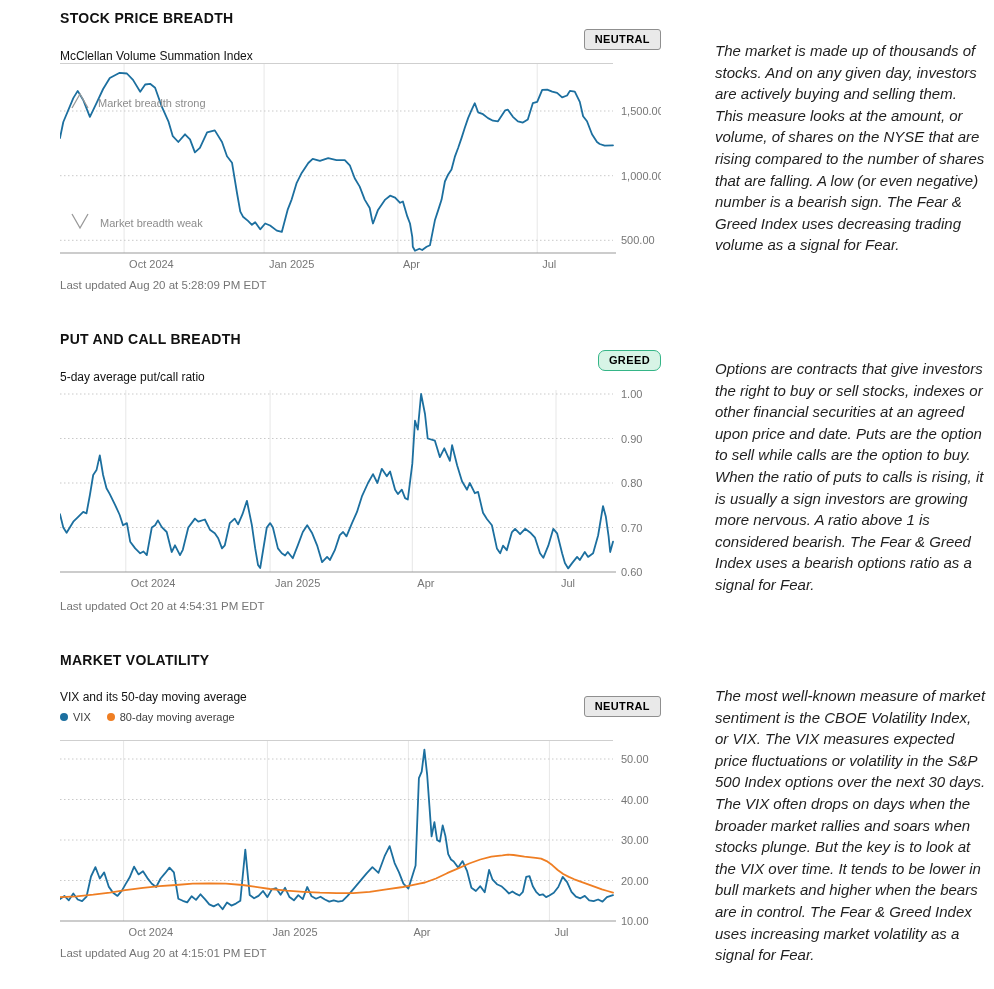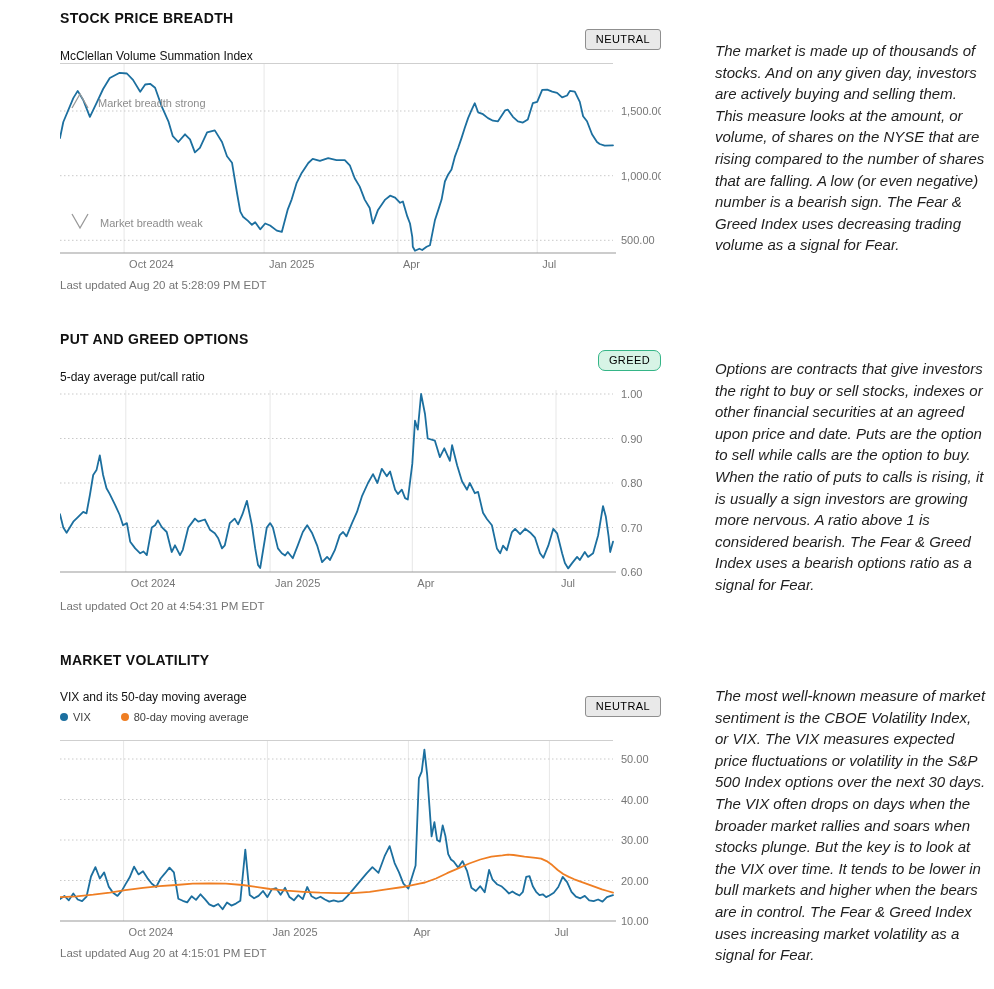--- a/index.html
+++ b/index.html
@@ -1,26 +1,26 @@
 <!DOCTYPE html>
 <html><head>
 <meta charset="utf-8">
 <style>
   html,body{margin:0;padding:0;background:#ffffff;}
   body{font-family:"Liberation Sans","DejaVu Sans",sans-serif;color:#1f1f1f;}
   #page{position:relative;width:994px;height:989px;background:#fff;overflow:hidden;}
   .section-heading{position:absolute;left:60px;font-size:14px;font-weight:700;color:#111;letter-spacing:.3px;margin:0;}
   .chart-title{position:absolute;left:60px;font-size:12px;font-weight:400;color:#111;}
-  .badge{position:absolute;right:333px;font-size:11px;font-weight:400;letter-spacing:.4px;color:#000;
+  .badge{position:absolute;right:333px;font-size:11px;font-weight:700;letter-spacing:.4px;color:#000;
          padding:3px 10px 4px;border:1px solid #8f8f8f;border-radius:3px;background:#e9e9e9;text-align:center;}
   .badge[data-type="greed"]{background:#d7f4e6;border-color:#35b587;border-radius:7px;}
   .last-updated{position:absolute;left:60px;font-size:11.5px;color:#757575;}
   .description{position:absolute;left:715px;width:272px;font-size:15px;line-height:1.44;color:#1f1f1f;font-style:italic;}
   .chart-box{position:absolute;left:60px;}
-  .legend{position:absolute;left:60px;display:flex;align-items:center;gap:30px;font-size:11px;color:#404040;}
+  .legend{position:absolute;left:60px;display:flex;align-items:center;gap:16px;font-size:11px;color:#404040;}
   .legend .item{display:flex;align-items:center;gap:5px;}
   .legend .dot{width:8px;height:8px;border-radius:50%;display:inline-block;}
   svg text{font-family:"Liberation Sans","DejaVu Sans",sans-serif;}
 </style>
 </head>
 <body>
 
 <div id="page">
 
   <h2 class="section-heading" style="top:10px;">STOCK PRICE BREADTH</h2>
@@ -47,21 +47,21 @@
         <polyline points="0.0,75.1 3.3,59.0 13.3,35.1 17.7,27.9 23.2,37.0 29.9,53.8 36.5,40.2 43.1,26.0 49.8,15.0 59.7,9.8 66.9,10.5 73.0,16.9 80.2,28.8 85.2,21.5 90.1,20.8 95.1,24.7 101.8,43.7 108.4,58.3 112.8,73.2 118.3,79.0 125.0,71.3 130.0,76.4 134.9,89.4 139.9,84.8 147.1,69.3 154.8,67.4 162.0,79.0 167.0,93.3 172.0,99.7 177.0,130.0 180.3,148.6 183.0,153.7 188.0,157.9 191.9,161.8 195.2,159.2 200.2,166.3 205.2,160.5 210.1,162.5 216.8,167.6 221.8,168.9 227.8,146.3 231.7,136.3 236.7,119.8 241.7,109.9 248.3,100.0 252.7,95.8 259.9,97.8 268.2,95.2 276.5,97.1 284.8,97.1 289.8,102.3 294.7,115.2 299.7,123.6 304.7,136.6 309.7,145.0 311.9,156.2 313.0,160.5 318.0,146.9 325.2,136.6 330.1,132.7 335.1,134.6 340.1,139.8 342.9,138.5 347.3,153.4 350.0,160.5 352.3,174.1 352.8,183.8 355.0,187.7 359.4,185.7 362.2,187.0 366.6,183.8 370.0,182.2 374.9,157.3 378.3,146.9 381.6,136.6 384.9,118.5 388.2,111.4 391.5,106.4 394.8,93.9 398.2,84.8 401.5,75.1 404.8,64.8 408.1,55.1 411.4,47.3 414.8,40.2 418.1,49.3 423.0,51.2 428.0,55.1 433.0,57.7 438.0,58.3 445.2,47.3 447.9,46.7 452.9,53.8 457.9,58.3 462.9,59.6 467.8,56.4 472.8,40.2 477.2,38.9 482.2,26.9 487.2,26.6 492.2,28.6 497.1,29.9 502.1,34.4 507.1,32.5 509.9,27.9 514.8,28.6 519.8,38.9 523.1,53.2 527.0,58.3 532.0,71.3 537.0,79.0 539.7,81.0 544.7,82.6 553.0,82.3" fill="none" stroke="#1c6f9f" stroke-width="1.8" stroke-linejoin="round" stroke-linecap="round"></polyline>
         <polyline points="12,45 20,31 28,45" fill="none" stroke="#999999" stroke-width="1.3"></polyline>
         <text x="38" y="44" fill="#8d8d8d" font-size="11">Market breadth strong</text>
         <polyline points="12,151 20,165 28,151" fill="none" stroke="#999999" stroke-width="1.3"></polyline>
         <text x="40" y="164" fill="#8d8d8d" font-size="11">Market breadth weak</text>
       </svg>
   </div>
   <div class="last-updated" style="top:279px;">Last updated Aug 20 at 5:28:09 PM EDT</div>
   <p class="description" style="top:40px;margin:0;">The market is made up of thousands of stocks. And on any given day, investors are actively buying and selling them. This measure looks at the amount, or volume, of shares on the NYSE that are rising compared to the number of shares that are falling. A low (or even negative) number is a bearish sign. The Fear &amp; Greed Index uses decreasing trading volume as a signal for Fear.</p>
 
-  <h2 class="section-heading" style="top:331px;">PUT AND GREED OPTIONS</h2>
+  <h2 class="section-heading" style="top:331px;">PUT AND CALL BREADTH</h2>
   <div class="badge" style="top:350px;" data-type="greed">GREED</div>
   <div class="chart-title" style="top:370px;">5-day average put/call ratio</div>
   <div class="chart-box" style="top:390px;">
     <svg width="601" height="208" viewBox="0 0 601 208">
         <line x1="65.8" y1="0" x2="65.8" y2="182" stroke="#e7e7e7" stroke-width="1"></line>
         <line x1="210.1" y1="0" x2="210.1" y2="182" stroke="#e7e7e7" stroke-width="1"></line>
         <line x1="352.3" y1="0" x2="352.3" y2="182" stroke="#e7e7e7" stroke-width="1"></line>
         <line x1="496.0" y1="0" x2="496.0" y2="182" stroke="#e7e7e7" stroke-width="1"></line>
         <line x1="0" y1="4.0" x2="553" y2="4.0" stroke="#c9c9c9" stroke-width="1" stroke-dasharray="1.5,2.5"></line>
         <text x="561" y="8.0" fill="#767676" font-size="11">1.00</text>

